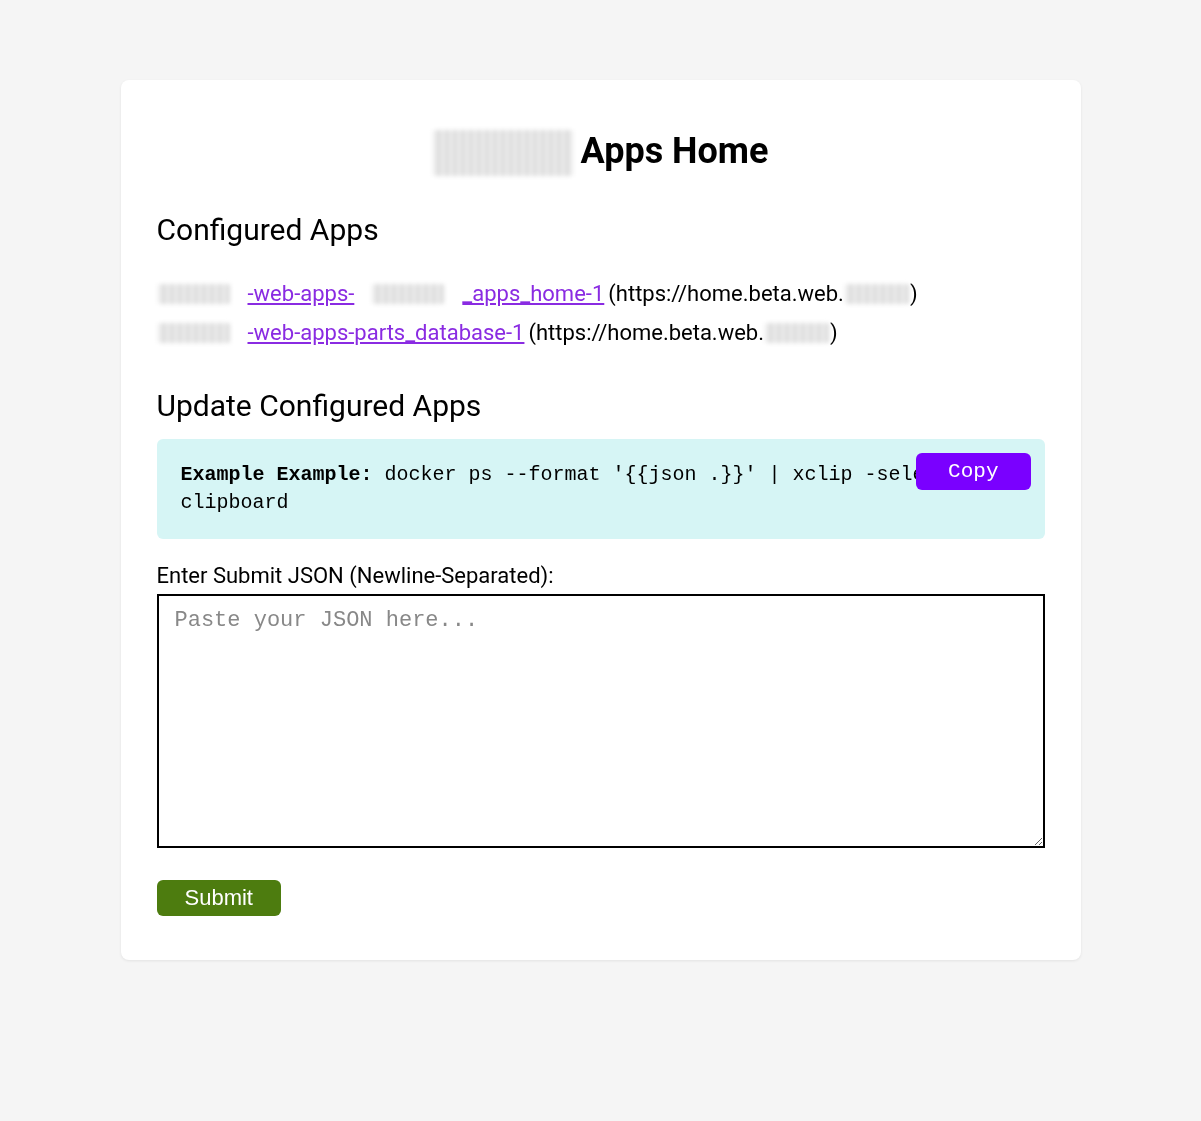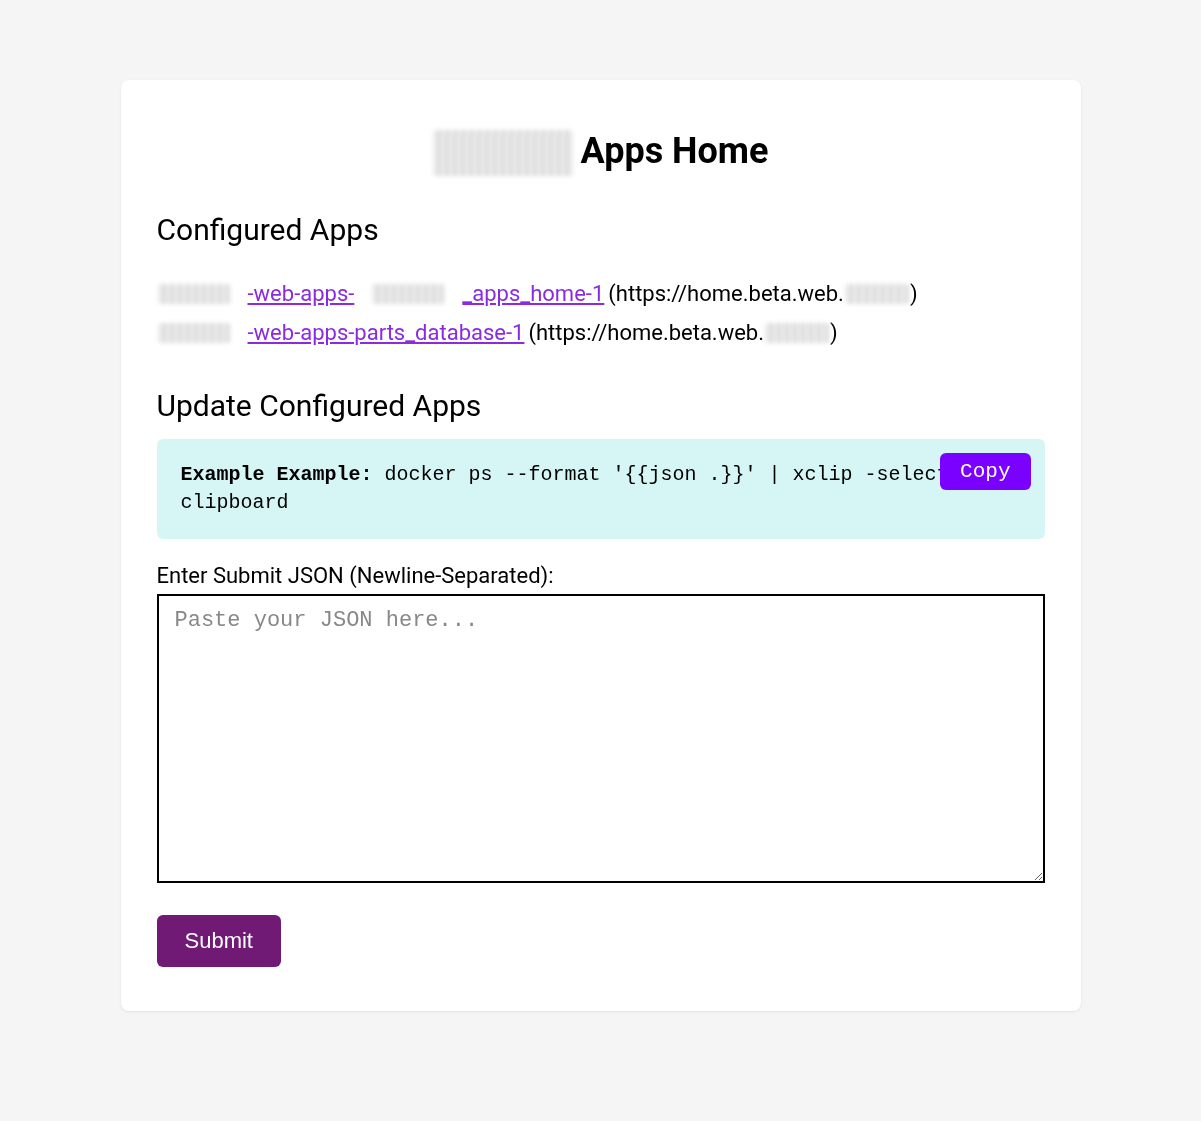--- a/index.html
+++ b/index.html
@@ -102,51 +102,51 @@
       font-weight: 700;
     }
     .copy-btn {
       position: absolute;
       right: 14px;
       top: 14px;
       background: #7a00ff;
       color: #fff;
       border: none;
       border-radius: 6px;
-      padding: 7px 20px;
+      padding: 7px 32px;
       font-size: 21px;
       font-family: inherit;
       cursor: pointer;
     }
     .field-label {
       display: block;
       font-size: 22px;
       margin-bottom: 6px;
     }
     textarea.json-input {
       width: 100%;
-      height: 289px;
+      height: 254px;
       border: 2px solid #000;
       padding: 12px 16px;
       font-family: "Courier New", monospace;
       font-size: 22px;
       color: #333;
       resize: both;
       outline: none;
     }
     textarea.json-input::placeholder {
       color: #888;
     }
     .submit-btn {
       margin-top: 28px;
-      background: #701a75;
+      background: #4d7c0f;
       color: #fff;
       border: none;
       border-radius: 6px;
-      padding: 13px 28px;
+      padding: 5px 28px;
       font-size: 22px;
       cursor: pointer;
     }
   </style>
 </head>
 <body>
 
 <div class="card">
 
   <h1 class="page-title">

